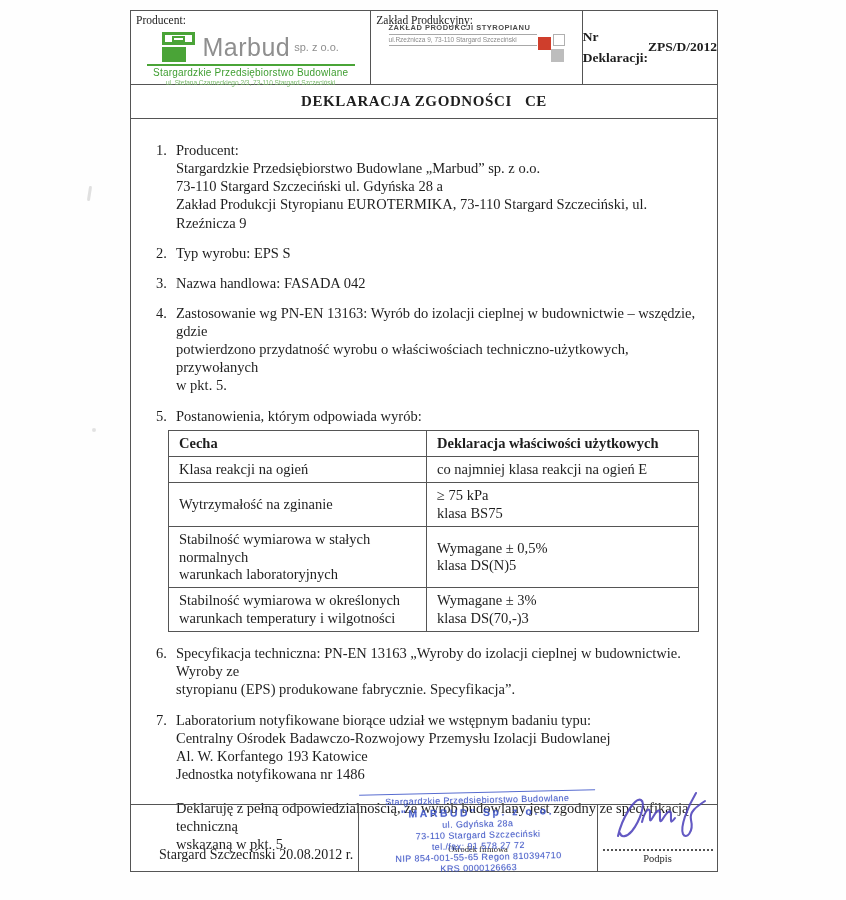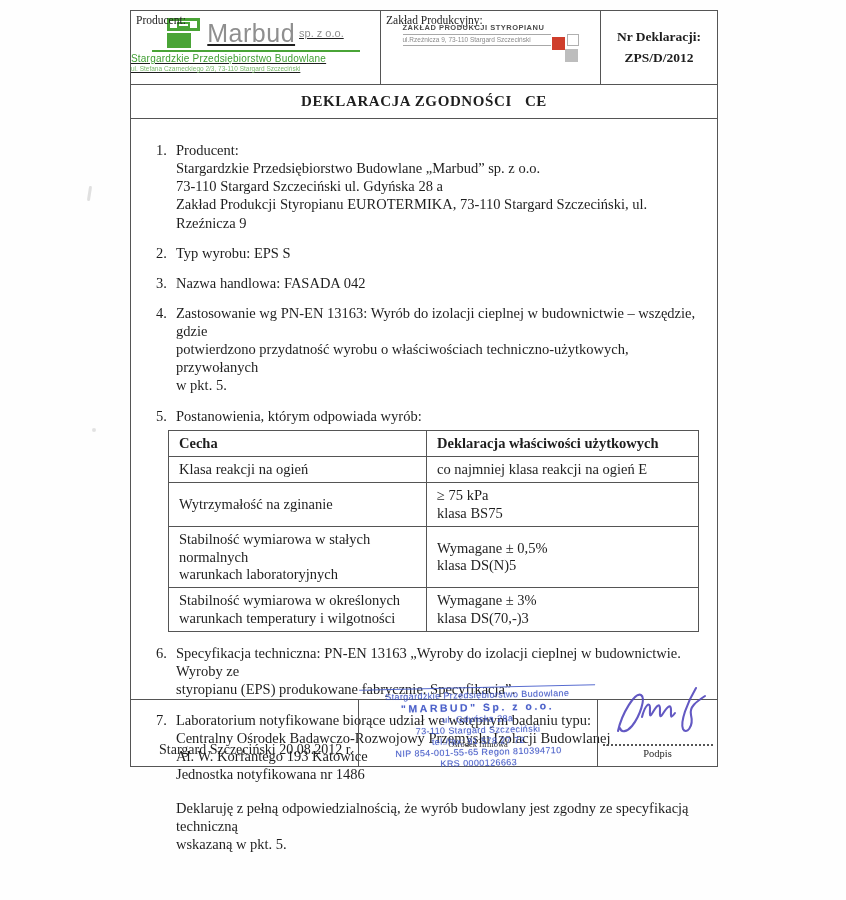--- a/index.html
+++ b/index.html
@@ -2,34 +2,34 @@
 <html><head>
 <meta charset="utf-8">
 <style>
   * { margin: 0; padding: 0; box-sizing: border-box; }
   html, body { background: #ffffff; }
   .page {
     position: relative; width: 846px; height: 900px; overflow: hidden;
     background: #fefefe; font-family: "Liberation Serif", serif; color: #1e1e1e;
   }
   .doc {
-    position: absolute; left: 130px; top: 10px; width: 588px; height: 757px;
+    position: absolute; left: 130px; top: 10px; width: 588px; height: 862px;
     border: 1px solid #555; background: #fff;
   }
 
   
   .hdr-row { display: flex; height: 74px; border-bottom: 1px solid #555; }
   .hdr-cell { position: relative; height: 100%; }
   .hc1 { width: 250px; border-right: 1px solid #555; }
   .hc2 { width: 220px; border-right: 1px solid #555; }
-  .hc3 { flex: 1; display: flex; flex-direction: column; align-items: center; justify-content: center; font-family: Liberation Serif, serif; }
+  .hc3 { flex: 1; display: flex; flex-direction: row; align-items: center; justify-content: center; font-family: Liberation Serif, serif; }
   .cell-label { position: absolute; top: 3px; left: 5px; font-size: 11.5px; color: #222; }
 
   
-  .marbud { margin-top: 7px; text-align: left; line-height: 1; text-decoration: underline; }
+  .marbud { margin-top: 21px; text-align: center; line-height: 1; }
   .mb-row { display: flex; align-items: center; justify-content: center; }
   .mb-icon { margin-right: 7px; }
   .mb-top { width: 33px; height: 13px; border: 3px solid #4aa437; display: flex; align-items: center; justify-content: center; }
   .mb-inner { width: 13px; height: 6px; border: 2px solid #4aa437; }
   .mb-bottom { width: 24px; height: 15px; background: #4aa437; margin-top: 2px; }
   .mb-name { font-family: "Liberation Sans", sans-serif; font-size: 25px; color: #8f8f8f; letter-spacing: .5px; }
   .mb-suffix { font-family: "Liberation Sans", sans-serif; font-size: 11px; color: #8f8f8f; margin-left: 4px; }
   .mb-rule { width: 208px; height: 2px; background: #4aa437; margin: 2px auto; }
   .mb-subtitle { font-family: "Liberation Sans", sans-serif; font-size: 10px; color: #3f9e31; letter-spacing: .2px; }
   .mb-address { font-family: "Liberation Sans", sans-serif; font-size: 6.5px; color: #79ba6b; margin-top: 2px; }

